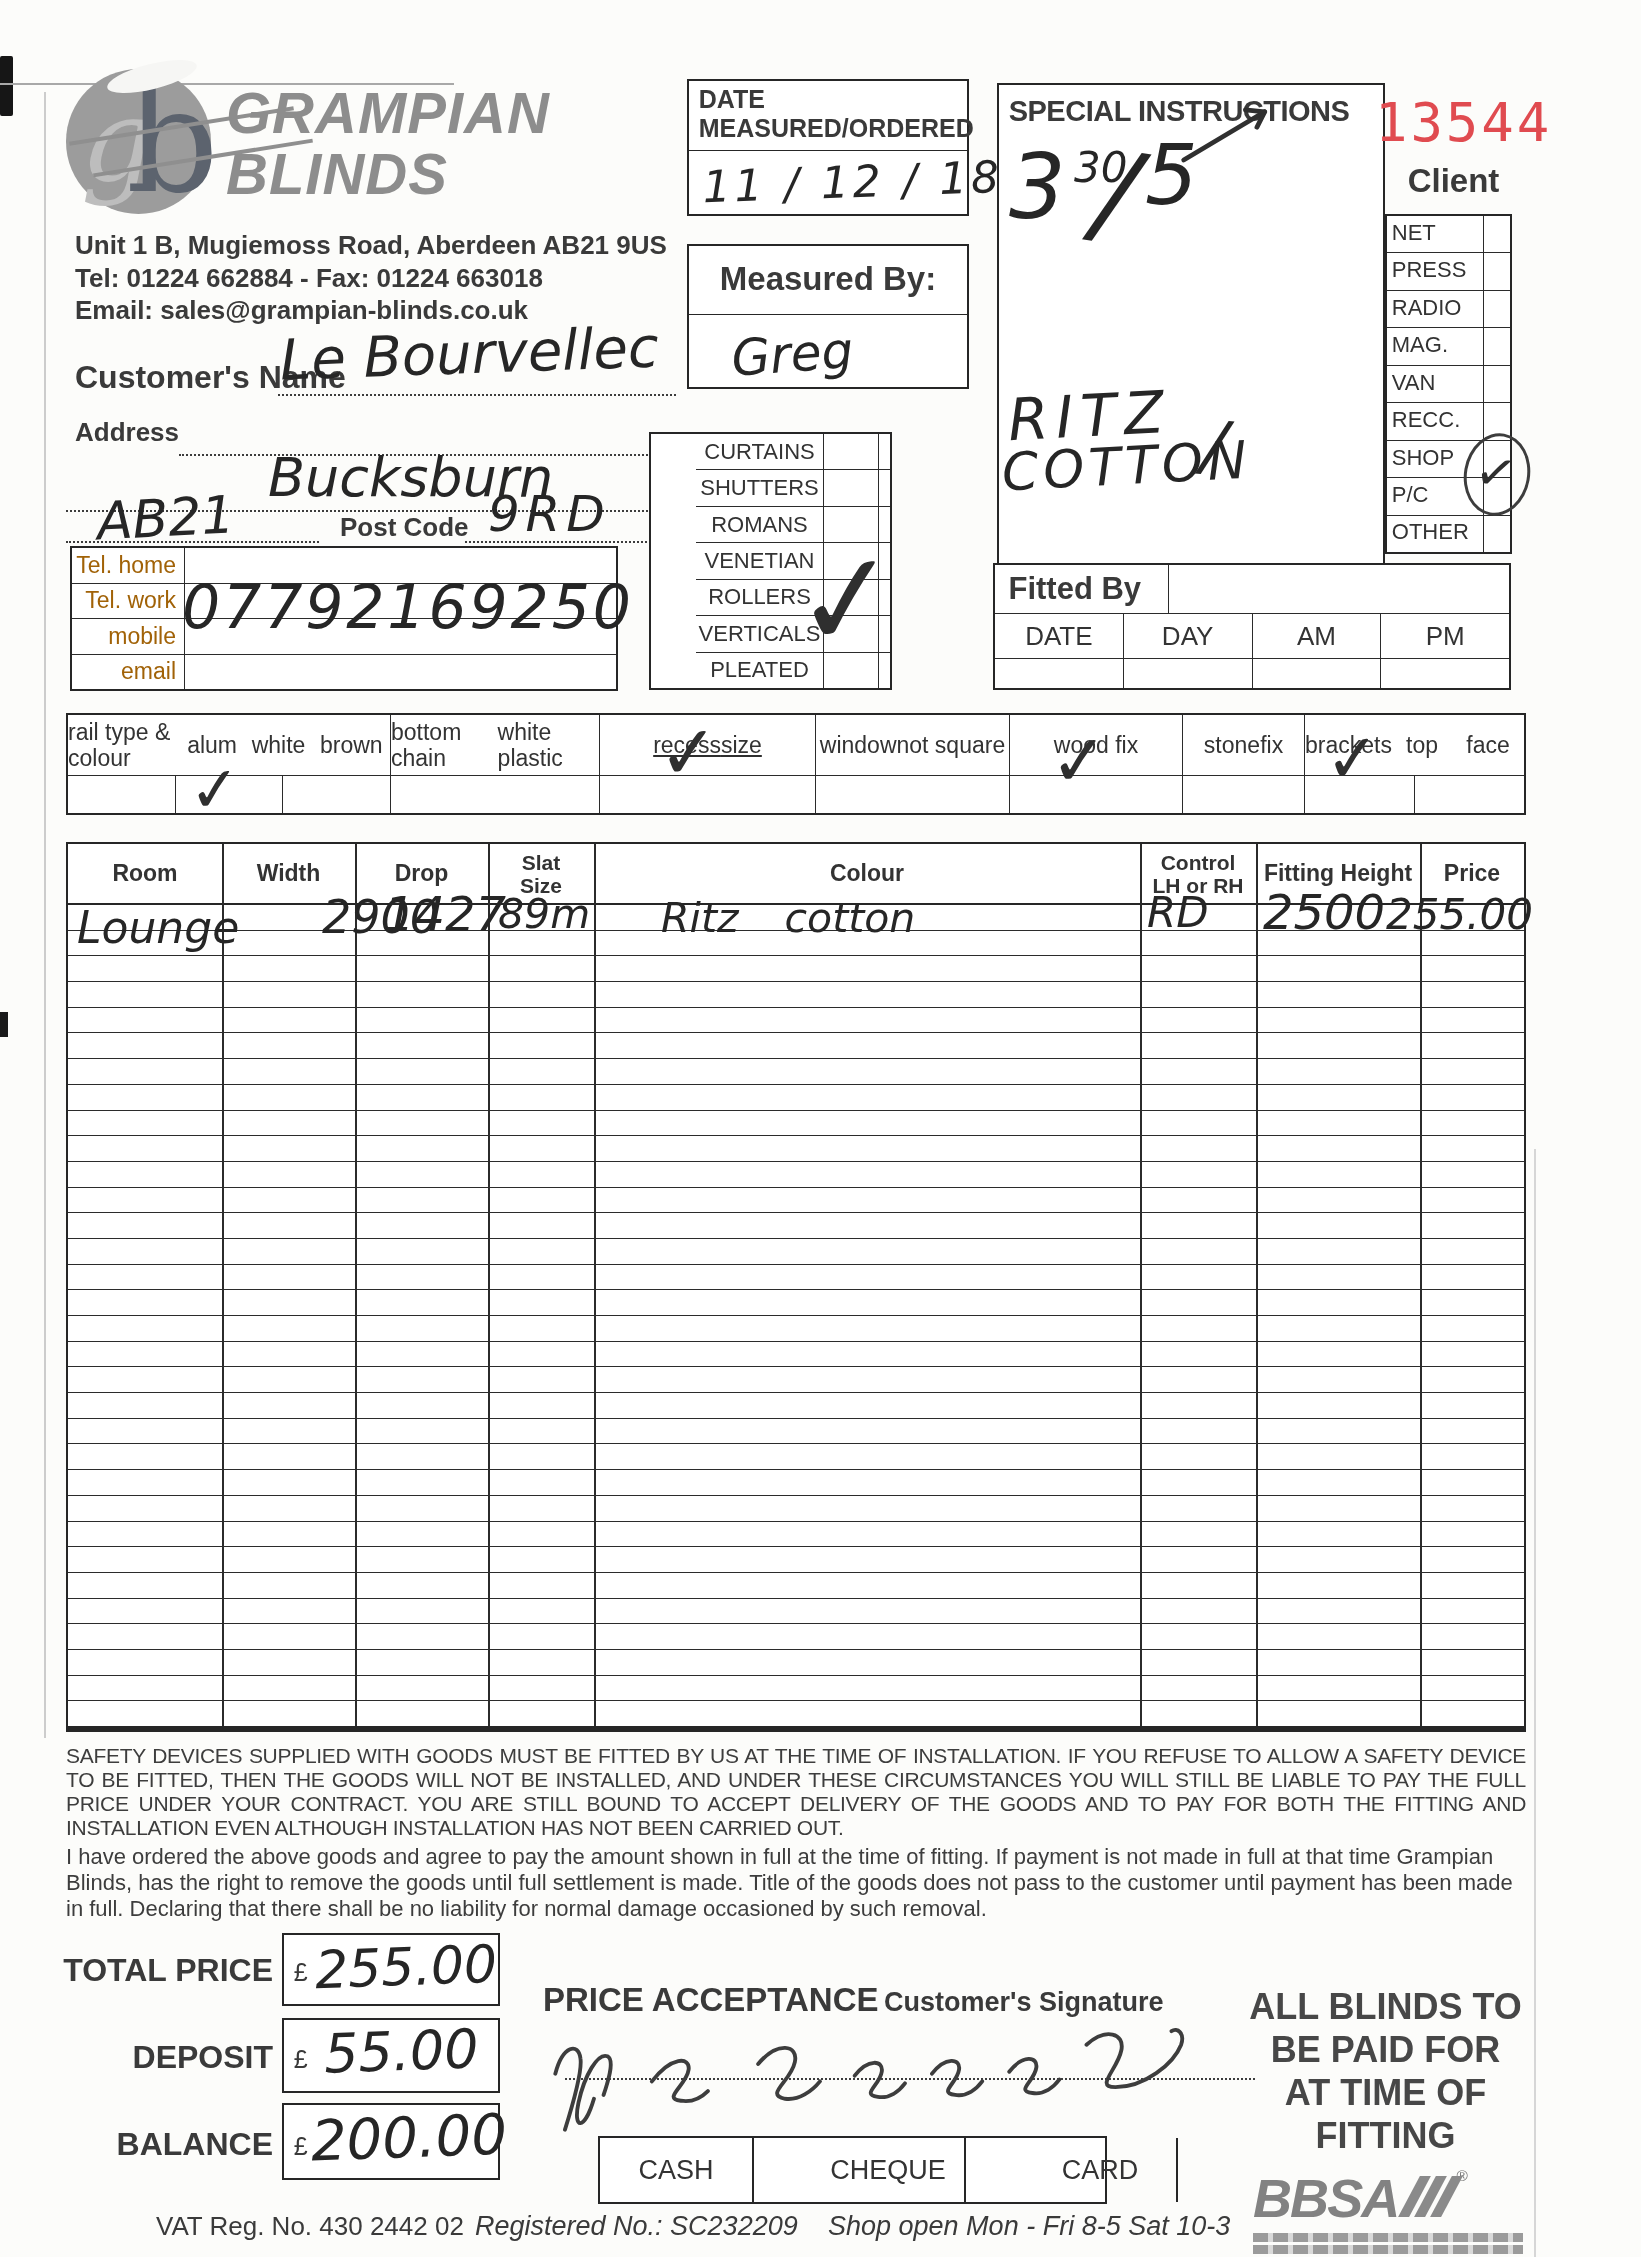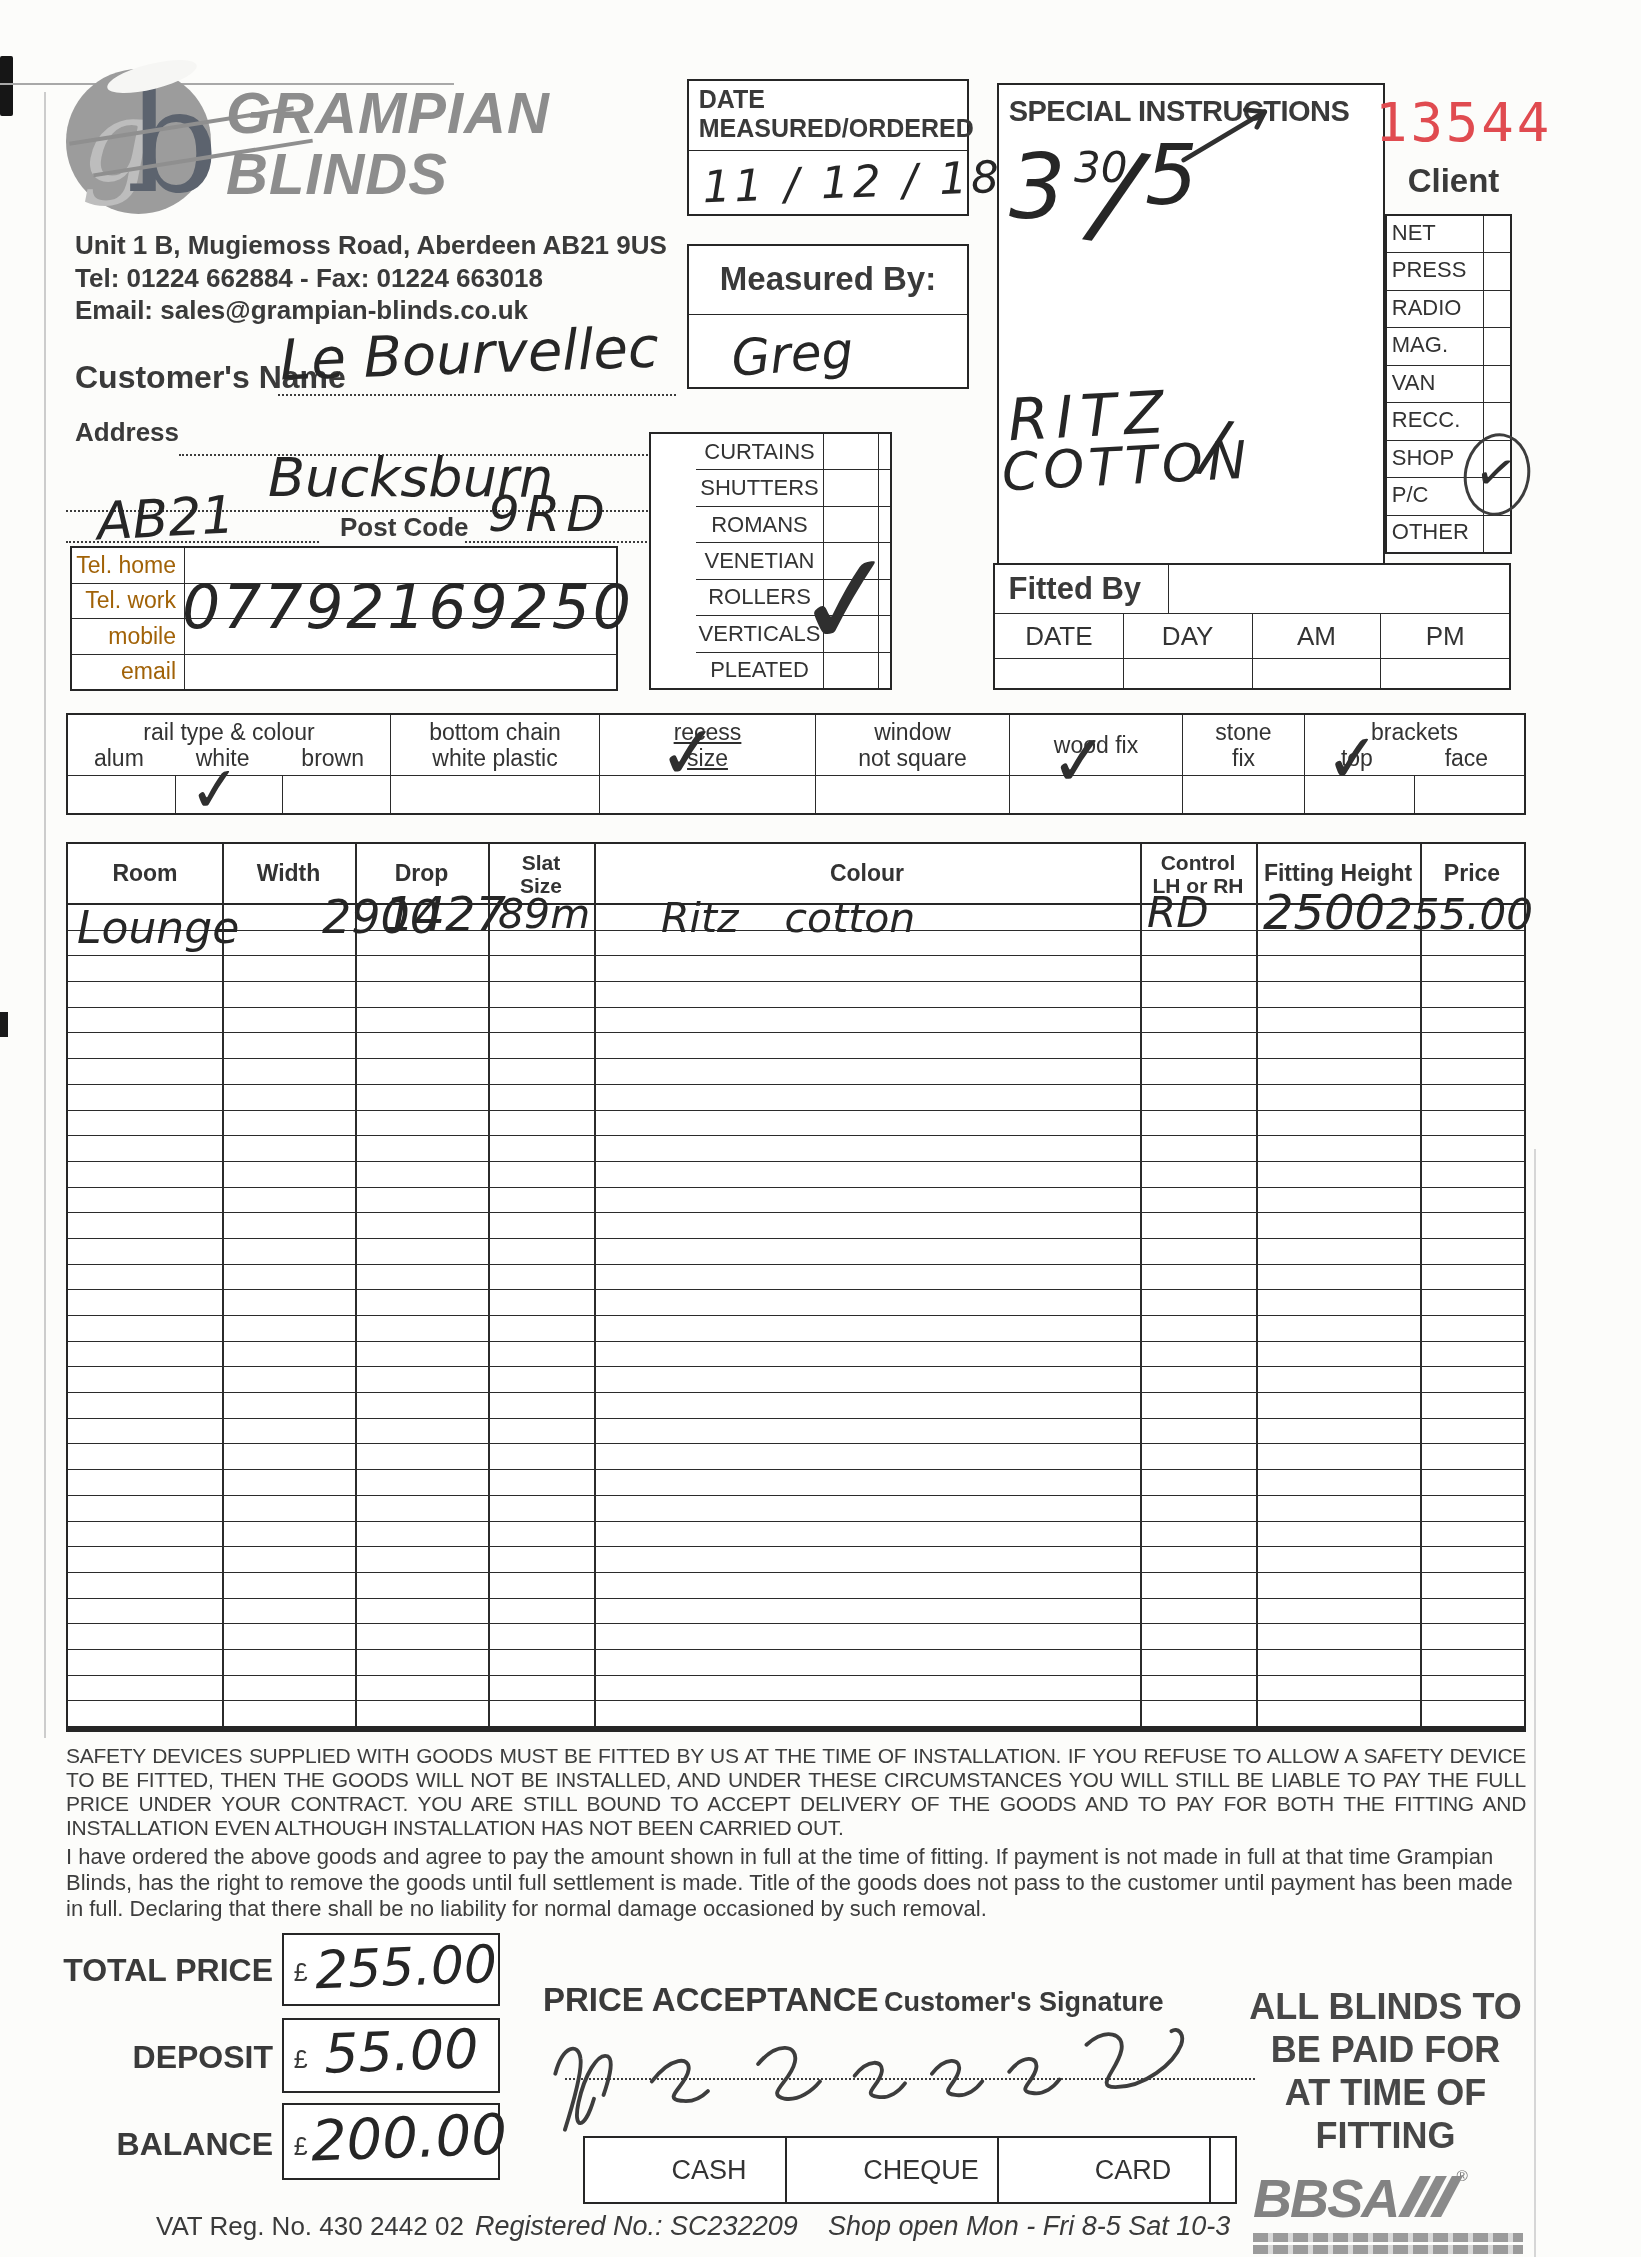--- a/index.html
+++ b/index.html
@@ -29,21 +29,21 @@
   
   .tel-table{display:flex;flex-direction:column;}
   .tel-row{flex:1;display:flex;border-bottom:1.9px solid #2b2b2b;}
   .tel-row:last-child{border-bottom:none;}
   .tel-label{width:104px;border-right:1.9px solid #2b2b2b;font-size:23px;display:flex;align-items:center;justify-content:flex-end;padding-right:7.7px;color:#a16207;}
   .tel-value{flex:1;}
   
   .spec{display:flex;}
   .spec-cell{border-right:1.9px solid #2b2b2b;display:flex;flex-direction:column;box-sizing:border-box;}
   .spec-cell:last-child{border-right:none;}
-  .spec-head{height:60px;border-bottom:1.9px solid #2b2b2b;display:flex;flex-direction:column;align-items:center;justify-content:center;font-size:23px;color:#333;line-height:26px;}
+  .spec-head{height:60px;border-bottom:1.9px solid #2b2b2b;display:flex;flex-direction:row;align-items:center;justify-content:center;font-size:23px;color:#333;line-height:26px;}
   .spec-body{flex:1;display:flex;}
   .spec-sub{border-right:1.9px solid #2b2b2b;flex:1;}
   .spec-sub:last-child{border-right:none;}
   .spec-opts{display:flex;width:100%;justify-content:space-around;font-size:23px;}
   
   .trow{flex:1;border-bottom:1.9px solid #2b2b2b;}
   .trow:last-child{border-bottom:none;}
   .othead{display:flex;height:61px;border-bottom:2.9px solid #262626;box-sizing:border-box;}
   .oth{display:flex;flex-direction:column;align-items:center;justify-content:center;font-weight:bold;font-size:23px;color:#333;line-height:25px;border-radius:15px;}
   .vline{position:absolute;top:0;bottom:0;width:1.9px;background:#2b2b2b;}
@@ -454,21 +454,21 @@
   <svg class="abs" style="left:536px;top:2006px;" width="734" height="145" viewBox="0 0 760 150">
     <path d="M20 70 C28 40 44 38 46 54 C48 66 40 96 30 128 M60 96 C50 130 38 128 44 100 C50 72 64 48 74 52 C82 56 74 80 70 92
              M120 78 C140 52 160 52 158 66 C156 82 130 96 150 98 C162 100 172 94 178 88
              M230 60 C250 36 272 40 268 58 C264 78 236 92 258 96 C272 98 286 88 294 78
              M330 72 C344 54 360 56 358 68 C356 82 336 92 354 94 C366 96 376 88 382 80
              M410 70 C424 52 440 54 438 66 C436 80 416 90 434 92 C446 94 456 86 462 78
              M490 68 C504 50 520 52 518 64 C516 78 496 88 514 90 C526 92 536 84 542 76
              M570 40 C590 22 610 28 606 46 C602 66 578 84 600 84 C630 84 660 60 668 40 C672 28 664 22 658 26" stroke="#3d3d3d" stroke-width="4" fill="none" stroke-linecap="round"></path>
   </svg>
 
-  <div class="abs box pay-table" style="left:583px;top:2136px;width:654px;height:68px;padding-left:48px;">
+  <div class="abs box pay-table" style="left:598px;top:2136px;width:509px;height:68px;">
 
       <div style="display:flex;flex:1;">
         <div class="pay-label">CASH</div>
         <div class="pay-box"></div>
       </div>
 
       <div style="display:flex;flex:1;">
         <div class="pay-label">CHEQUE</div>
         <div class="pay-box"></div>
       </div>

